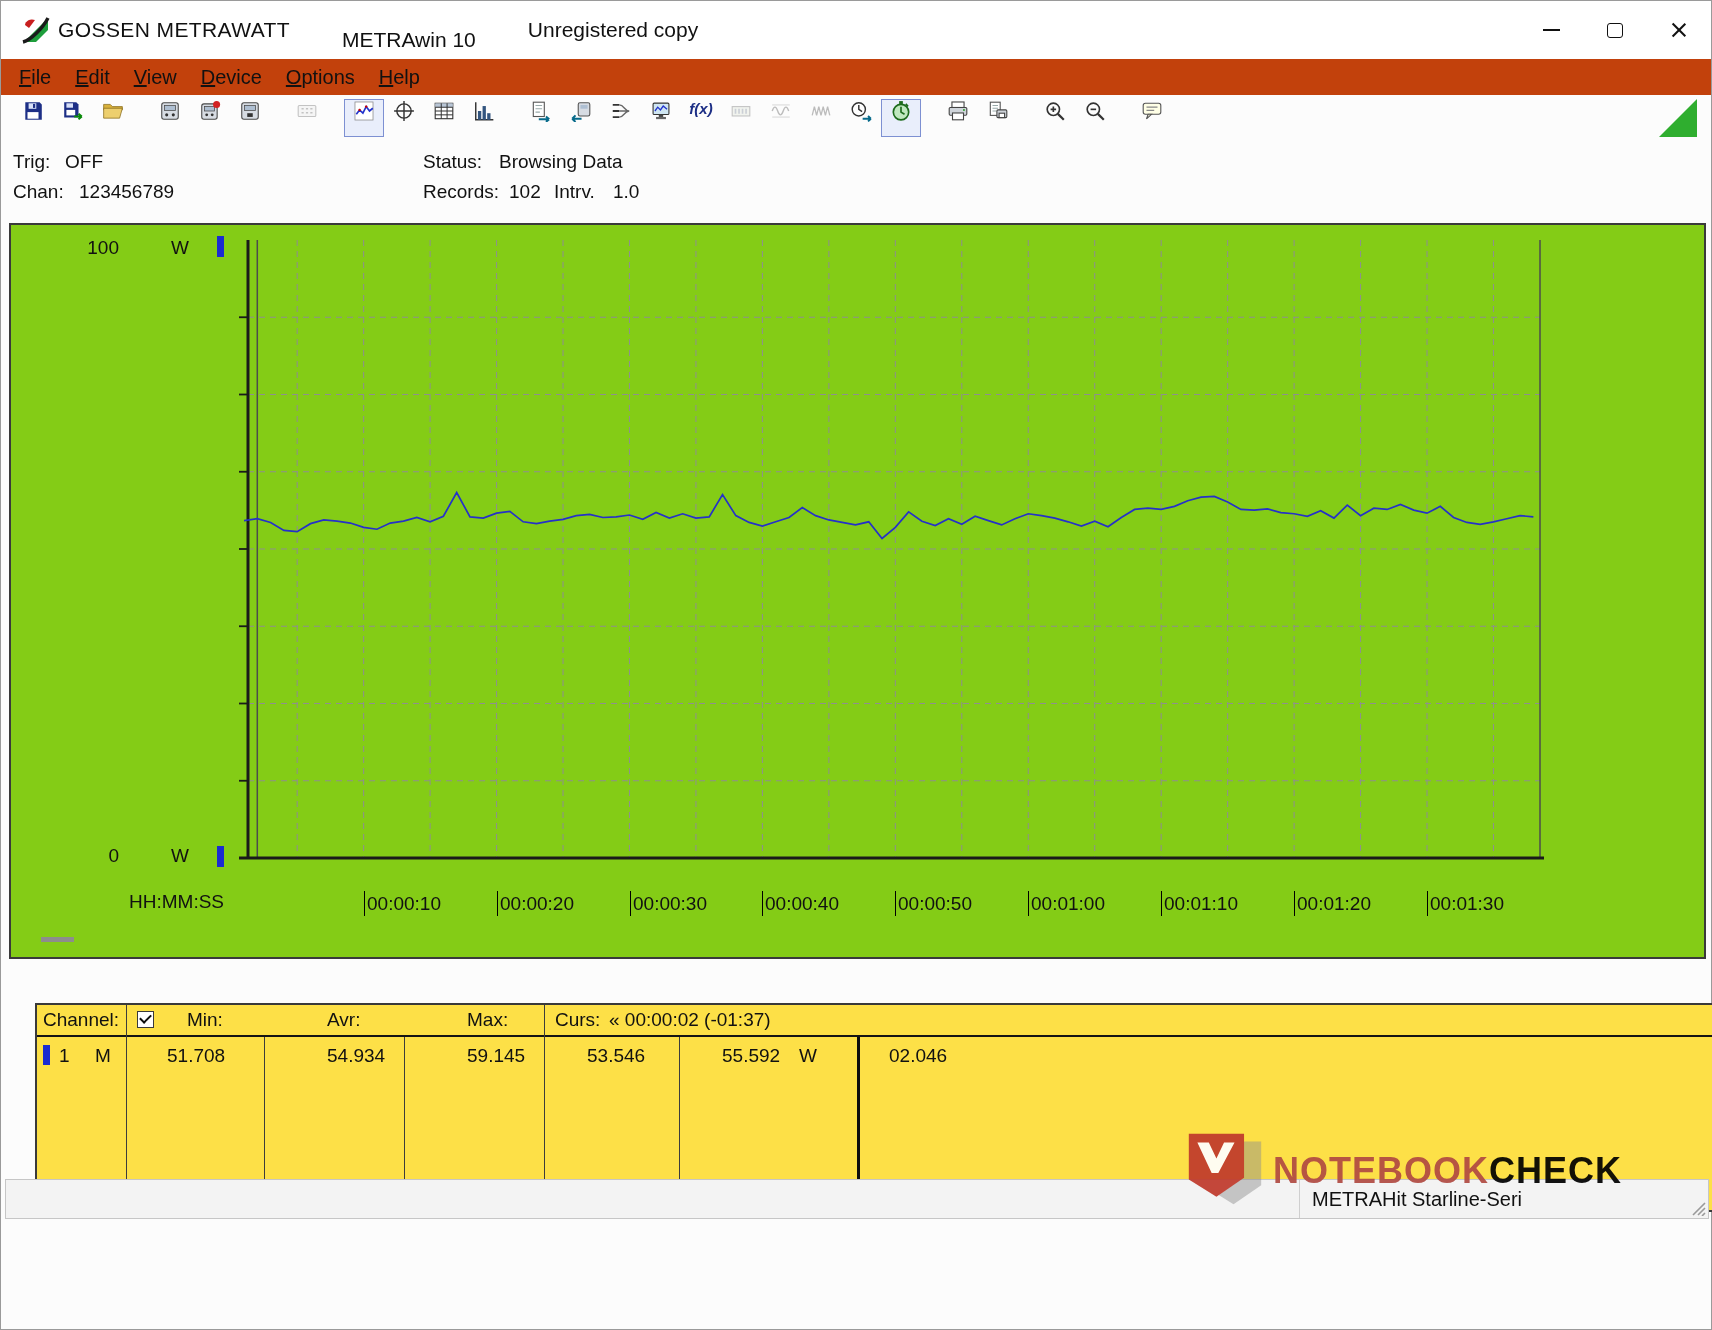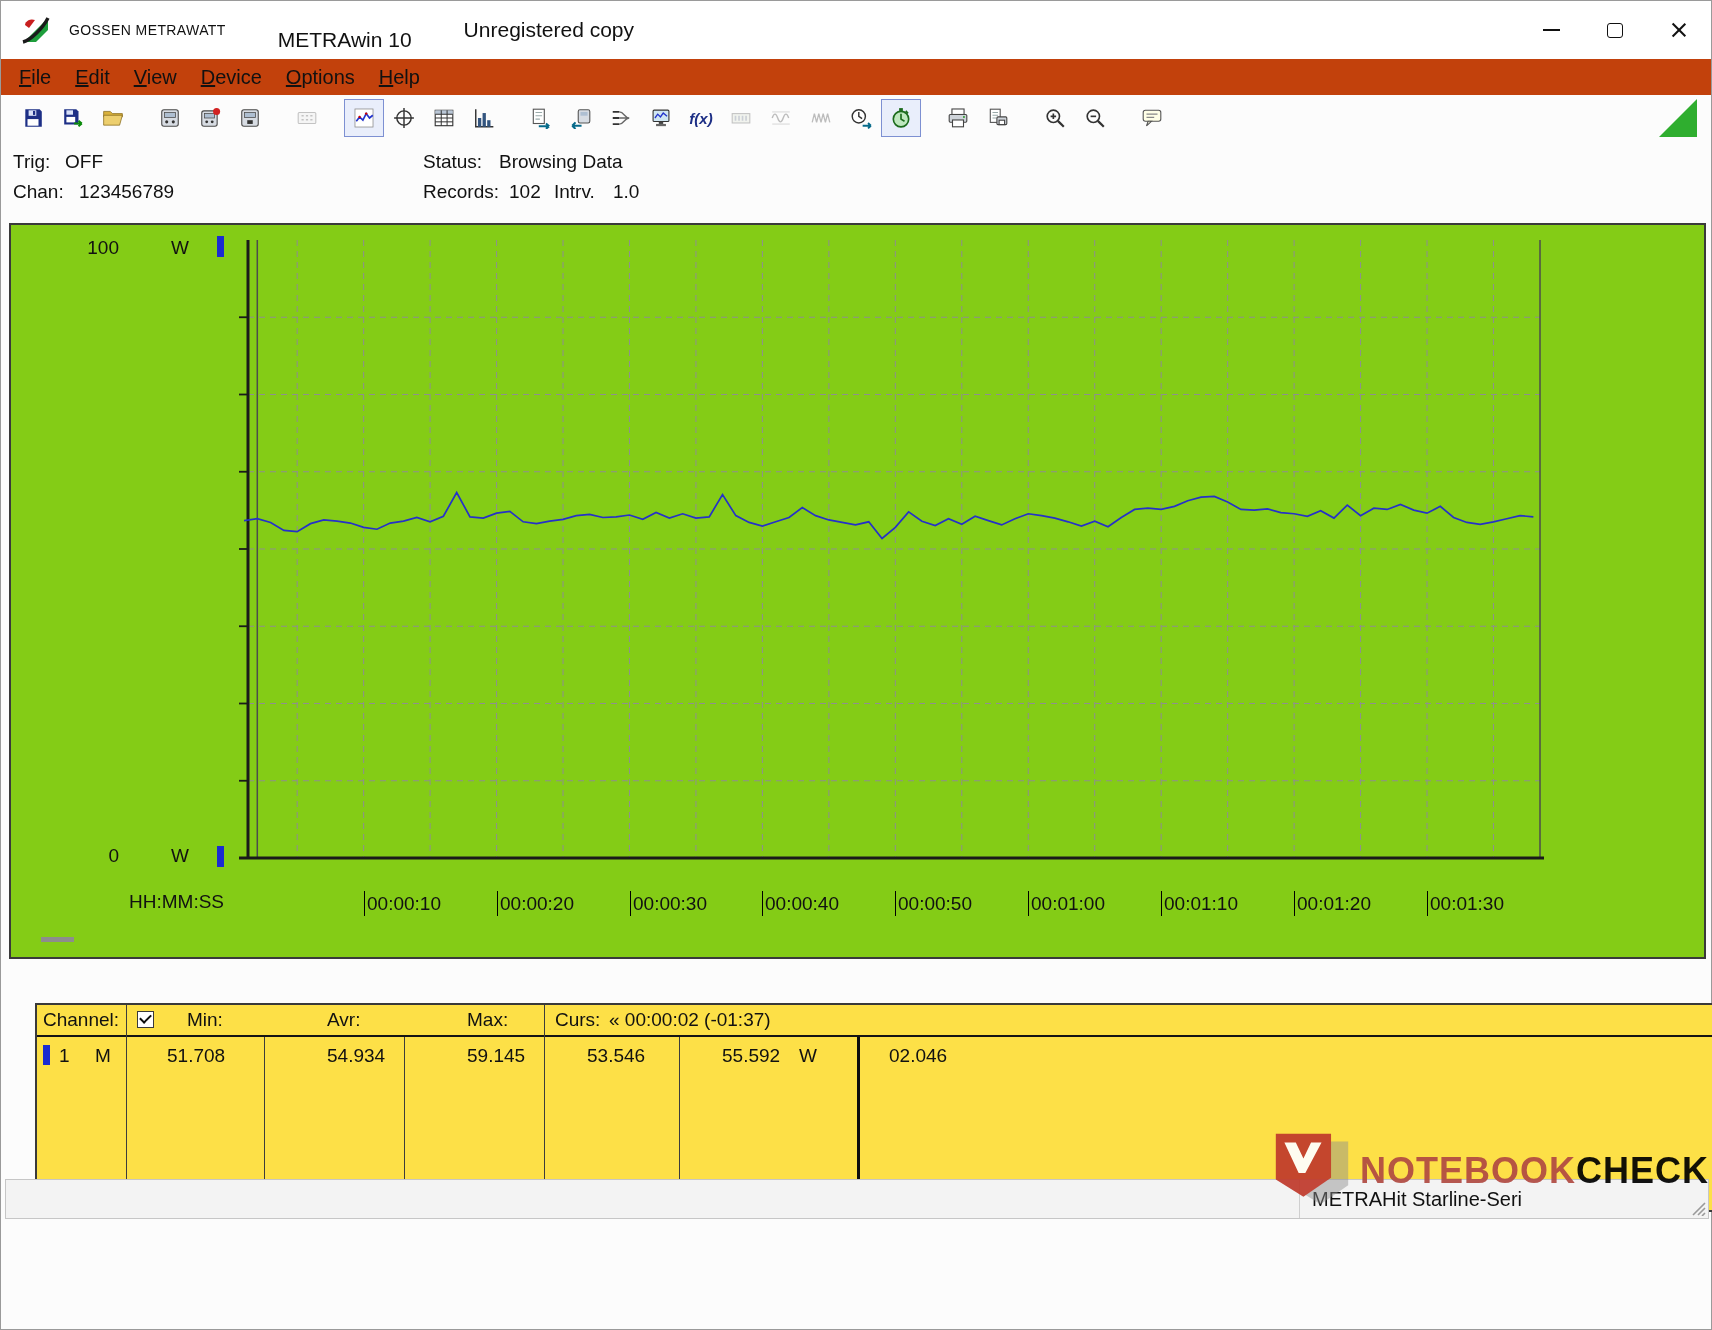--- a/index.html
+++ b/index.html
@@ -2,40 +2,40 @@
 <html><head>
 <meta charset="utf-8">
 <style>
   * { margin:0; padding:0; box-sizing:border-box; }
   html,body { width:1712px; height:1330px; background:#fff; font-family:"Liberation Sans",sans-serif; color:#111; overflow:hidden; }
   .window { position:absolute; inset:0; background:#fcfcfc; border:1px solid #9a9a9a; }
 
   
   .titlebar { position:absolute; left:0; top:0; right:0; height:58px; background:#fff; display:flex; align-items:center; }
   .logo { width:30px; height:30px; margin-left:20px; flex:none; }
-  .brand { font-size:14px; margin-left:18px; letter-spacing:.4px; }
+  .brand { font-size:21px; margin-left:7px; letter-spacing:.4px; }
   .appname { font-size:21px; margin-left:52px;margin-top:20px; }
   .license { font-size:21px; margin-left:52px; }
   .win-controls { margin-left:auto; display:flex; height:100%; }
   .winbtn { width:64px; height:100%; display:flex; align-items:center; justify-content:center; background:none; border:none; cursor:pointer; }
   .glyph-min { width:17px; height:2px; background:#111; display:block; }
   .glyph-max { width:16px; height:15px; border:1.7px solid #111; border-radius:3px; display:block; }
   .glyph-close { position:relative; width:18px; height:18px; display:block; }
   .glyph-close::before,.glyph-close::after { content:""; position:absolute; left:8px; top:0; width:1.8px; height:18px; background:#111; }
   .glyph-close::before { transform:rotate(45deg); }
   .glyph-close::after { transform:rotate(-45deg); }
 
   
   .menubar { position:absolute; left:0; top:58px; right:0; height:36px; display:flex; align-items:center; padding-left:6px; background:#c2410c; }
   .menu-item { display:inline-block; font-size:20px; padding:3px 12px; cursor:default; }
   .menu-item::first-letter { text-decoration:underline; }
 
   
   .toolbar { position:absolute; left:0; top:94px; right:0; height:46px; display:flex; align-items:center; padding-left:12px; background:#fcfcfc; }
-  .tbtn { width:40px; height:38px; flex:none; display:flex; align-items:center; justify-content:center; background:none; border:1px solid transparent; padding:0; }
+  .tbtn { width:40px; height:38px; flex:none; display:flex; justify-content:center; background:none; border:1px solid transparent; padding:0; }
   .tbtn.selected { border:1px solid #7d90d2; background:#e9eefb; }
   .tbtn.disabled { opacity:.42; }
   .tgap { width:17px; flex:none; }
   .fx { font-size:15px; font-weight:bold; font-style:italic; color:#1d2f86; }
   .corner-triangle { position:absolute; right:14px; top:98px; width:0; height:0; border-left:38px solid transparent; border-bottom:38px solid #2fae2f; }
 
   
   .statusrow { position:absolute; left:0; top:140px; right:0; height:80px; font-size:19px; }
   .statusrow span { position:absolute; white-space:nowrap; }
 
@@ -63,21 +63,21 @@
   .checkbox { position:absolute; left:100px; top:6px; width:17px; height:17px; border:1.5px solid #3a3a3a; background:#fff; }
   .checkbox::after { content:""; position:absolute; left:2px; top:2px; width:9px; height:5px; border-left:2.4px solid #0d0d0d; border-bottom:2.4px solid #0d0d0d; transform:rotate(-45deg); }
 
   
   .statusbar { position:absolute; left:4px; top:1178px; width:1704px; height:40px; background:#f3f3f3; border:1px solid #c6c6c6; display:flex; }
   .sb-left { flex:1; border-right:1px solid #cfcfcf; }
   .sb-device { width:408px; position:relative; display:flex; align-items:center; padding-left:12px; font-size:20px; }
   .grip { position:absolute; right:2px; bottom:2px; width:18px; height:18px; }
 
   
-  .watermark { position:absolute; left:1271px; top:1128px; display:flex; align-items:center; z-index:6; opacity:.92; }
+  .watermark { position:absolute; left:1184px; top:1128px; display:flex; align-items:center; z-index:6; opacity:.92; }
   .wm-shield { width:80px; height:84px; flex:none; margin-right:8px; }
   .wm-1 { font-size:36px; font-weight:bold; color:#b04a42; letter-spacing:1px; }
   .wm-2 { font-size:36px; font-weight:bold; color:#000000; letter-spacing:1px; }
 </style>
 </head>
 <body>
 
 <div class="window">
 
   <div class="titlebar">

